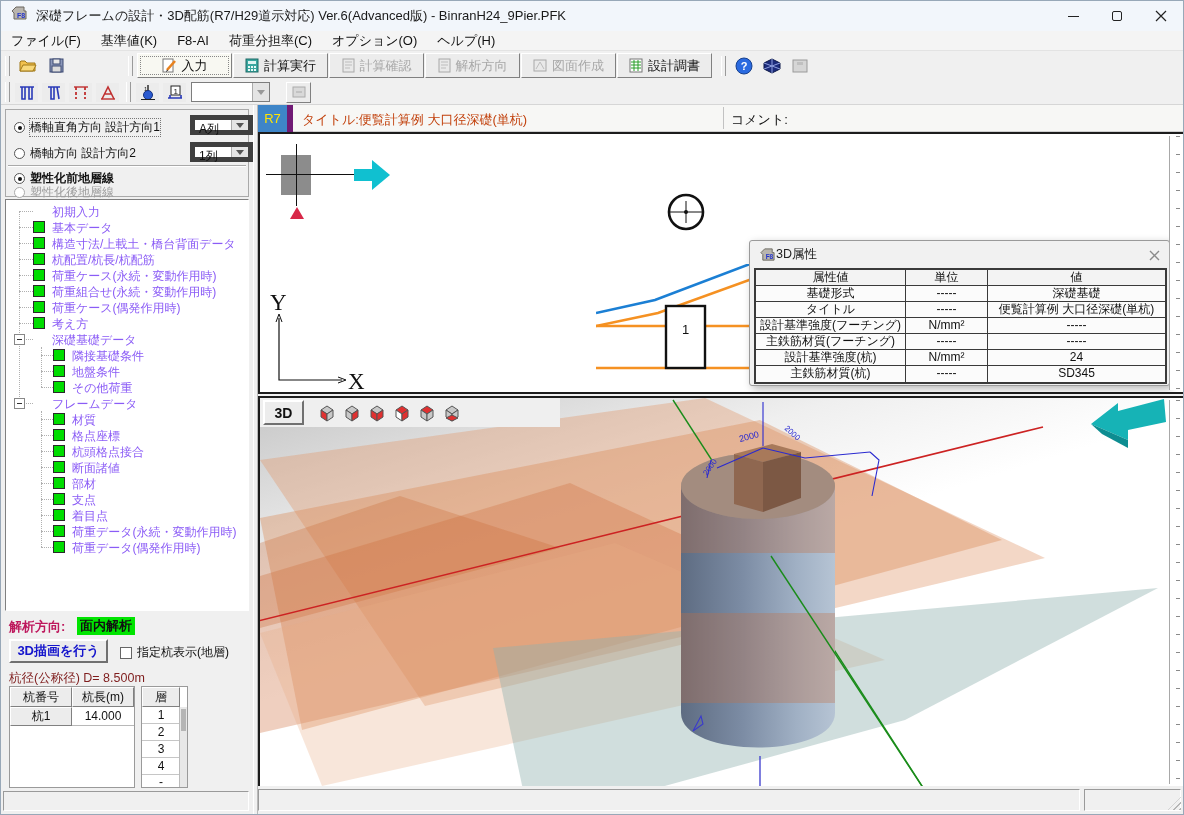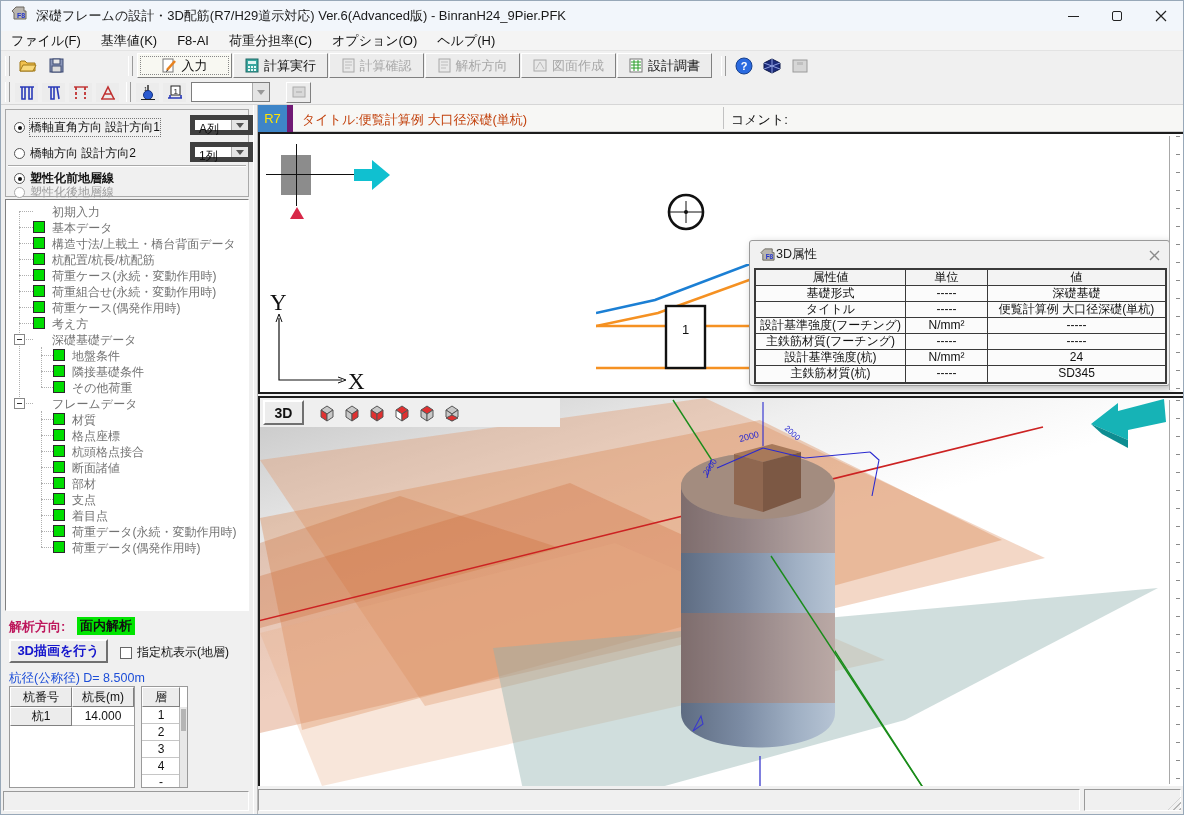--- a/index.html
+++ b/index.html
@@ -43,37 +43,37 @@
   .radio.focus .rlabel{outline:1px dotted #777;}
   .radio.disabled{color:#9c9c9c;}
   .radio.disabled .rdot{border-color:#aaa;}
   .gsel{position:absolute;display:flex;height:20px;border:5px solid #404040;background:#fff;}
   .gsel .cval{width:36px;font-size:12px;padding:1px 4px;color:#111;}
   .gsel .carr{width:17px;background:#e4e4e4;border-left:1px solid #aaa;display:grid;place-items:center;}
   .gdivider{position:absolute;left:2px;right:2px;top:55px;border-top:1px solid #a9a9a9;border-bottom:1px solid #fff;}
   
   .treebox{position:absolute;left:4px;top:94px;width:244px;height:412px;background:#fff;border:1px solid;border-color:#808080 #fff #fff #808080;overflow:hidden;padding-top:3px;}
   .trow{position:relative;height:16px;}
-  .trow .lbl{position:absolute;left:46px;top:1px;font-size:12px;color:#737373;white-space:nowrap;}
+  .trow .lbl{position:absolute;left:46px;top:1px;font-size:12px;color:#8b5cf6;white-space:nowrap;}
   .trow.child .lbl{left:66px;}
   .tbox{position:absolute;left:27px;top:2px;width:12px;height:12px;background:#00dd00;border:1px solid #2a2a2a;}
   .trow.child .tbox{left:47px;}
   .exp{position:absolute;left:8px;top:3px;width:11px;height:11px;background:#fff;border:1px solid #888;}
   .exp::after{content:"";position:absolute;left:2px;right:2px;top:4px;border-top:1px solid #333;}
   .trow::before{content:"";position:absolute;left:13px;top:8px;width:14px;border-top:1px dotted #b0b0b0;}
   .trow.child::before{left:35px;width:12px;}
   .tvline{position:absolute;border-left:1px dotted #b0b0b0;width:0;}
   
   .lp-bottom{position:absolute;left:0;top:509px;width:252px;bottom:0;}
   .an-label{position:absolute;left:8px;top:4px;font-size:13px;font-weight:bold;color:#be185d;}
   .an-value{position:absolute;left:76px;top:3px;font-size:13px;font-weight:bold;color:#111;background:#00e400;padding:0 3px;}
   .btn3d{position:absolute;left:8px;top:25px;width:99px;height:24px;background:#ececec;border:2px solid;border-color:#ffffff #707070 #707070 #ffffff;font-size:13px;font-weight:bold;color:#1414cc;display:grid;place-items:center;}
   .chkrow{position:absolute;left:119px;top:30px;display:flex;align-items:center;gap:5px;font-size:12px;color:#111;}
   .chkbox{width:12px;height:12px;background:#fff;border:1px solid #666;}
-  .dia-label{position:absolute;left:8px;top:56px;font-size:12.5px;color:#1d4ed8;}
+  .dia-label{position:absolute;left:8px;top:56px;font-size:12.5px;color:#7f1d1d;}
   .ptable{position:absolute;left:8px;top:72px;width:126px;height:102px;background:#fff;border:1px solid #9a9a9a;}
   .pt-h{position:absolute;top:0;height:20px;background:#ececec;border:1px solid;border-color:#fff #808080 #808080 #fff;font-size:12px;display:grid;place-items:center;color:#111;}
   .pt-c{position:absolute;font-size:12px;display:grid;place-items:center;color:#111;}
   .ltable{position:absolute;left:140px;top:72px;width:47px;height:102px;background:#fff;border:1px solid #9a9a9a;}
   .lscroll{position:absolute;right:0;top:20px;bottom:0;width:8px;background:#e8e8e8;border-left:1px solid #bbb;}
   .lthumb{position:absolute;left:1px;top:2px;width:5px;height:22px;background:#b5b5b5;}
   .lp-status{position:absolute;left:2px;right:4px;bottom:3px;height:20px;background:#f0f0f0;border:1px solid;border-color:#9a9a9a #ffffff #ffffff #9a9a9a;}
   
   .docheader{position:absolute;left:257px;top:104px;right:0;height:27px;background:#f7f7f5;border-bottom:1px solid #cfcfcf;}
   .r7tab{position:absolute;left:0;top:0;width:35px;height:27px;background:#3e85c8;color:#ffe400;font-size:13px;font-weight:normal;display:grid;place-items:center;border-right:6px solid #701a75;}
@@ -361,25 +361,25 @@
       <div class="trow root">
           <span class="tbox"></span>
           <span class="lbl">考え方</span>
         </div>
       <div class="trow root">
           <span class="exp"></span>
           <span class="lbl">深礎基礎データ</span>
         </div>
       <div class="trow child">
           <span class="tbox"></span>
+          <span class="lbl">隣接基礎条件</span>
+        </div>
+      <div class="trow child">
+          <span class="tbox"></span>
           <span class="lbl">地盤条件</span>
-        </div>
-      <div class="trow child">
-          <span class="tbox"></span>
-          <span class="lbl">隣接基礎条件</span>
         </div>
       <div class="trow child">
           <span class="tbox"></span>
           <span class="lbl">その他荷重</span>
         </div>
       <div class="trow root">
           <span class="exp"></span>
           <span class="lbl">フレームデータ</span>
         </div>
       <div class="trow child">

